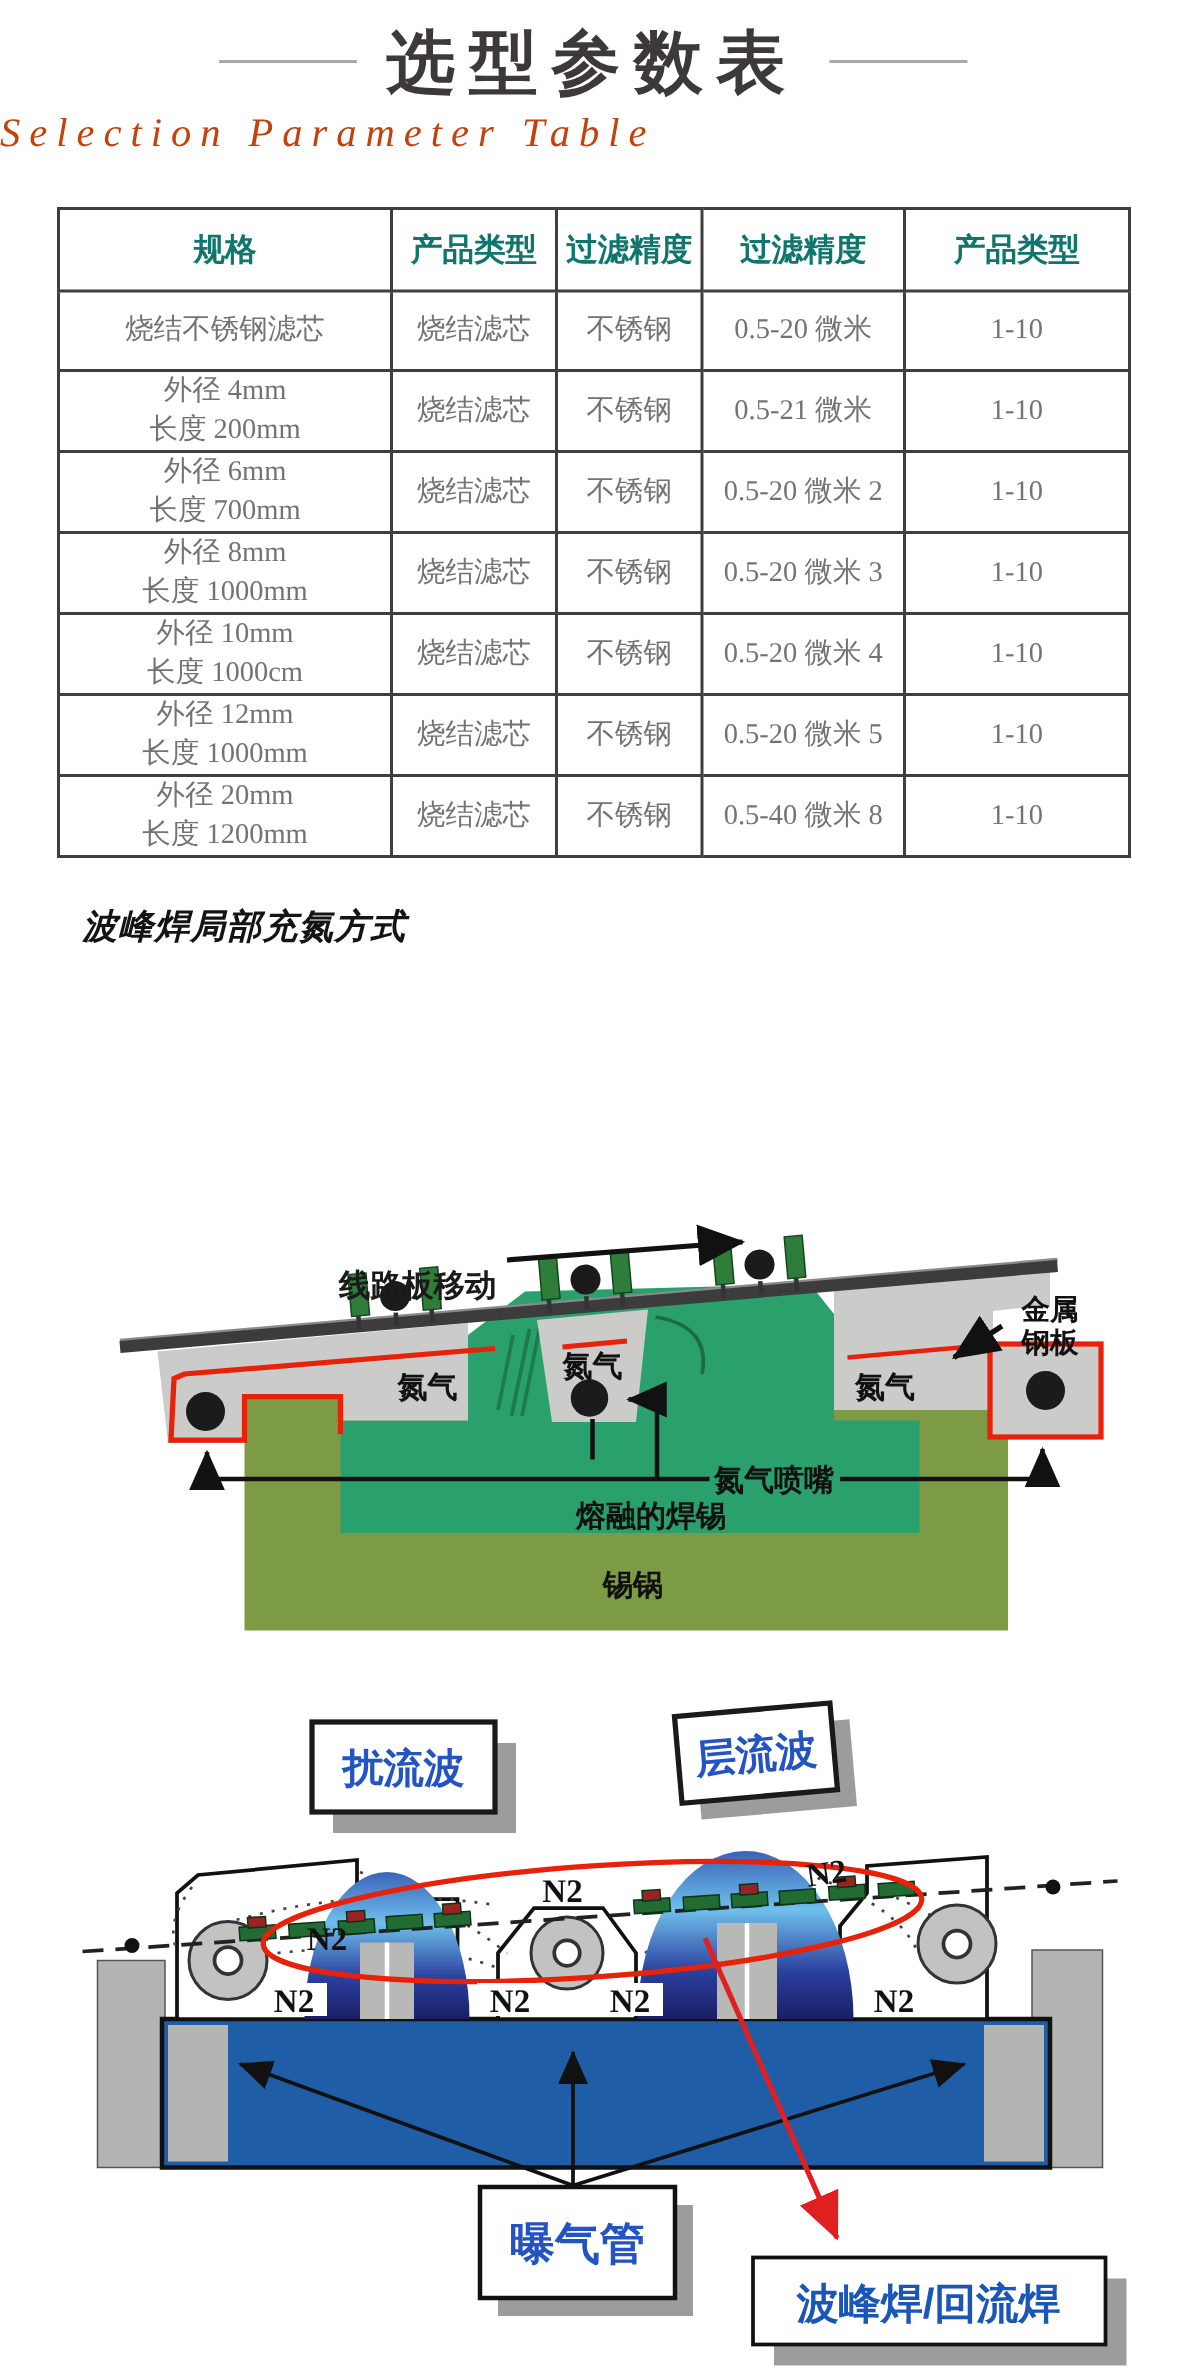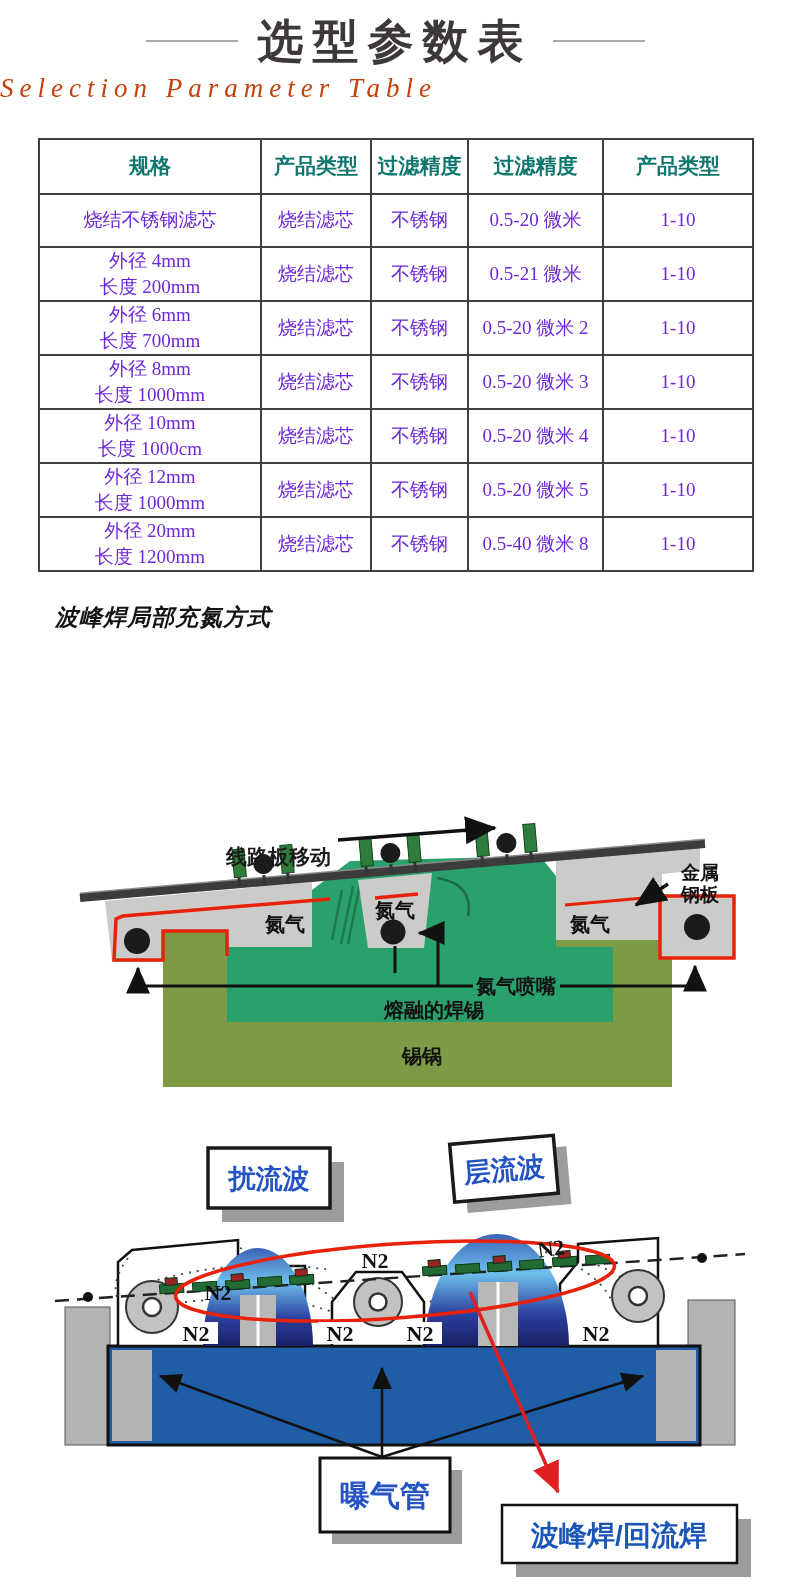--- a/index.html
+++ b/index.html
@@ -9,21 +9,21 @@
   .title-row{display:flex;align-items:center;justify-content:center;gap:20px;padding-top:16px;}
   .title-line{width:92px;height:2px;background:#aba8a6;}
   .main-title{font-size:46px;font-weight:bold;letter-spacing:9px;color:#3d3938;line-height:1.1;}
   .subtitle{font-family:Liberation Serif, serif;font-style:italic;
             font-size:27px;letter-spacing:6px;color:#c2410c;margin-top:6px;}
   
   table.param{border-collapse:collapse;margin:34px 0 0 38px;width:714px;table-layout:fixed;}
   table.param th,table.param td{border:2px solid #3f3f3f;text-align:center;vertical-align:middle;padding:0;}
   table.param th{height:53px;font-size:21px;font-weight:bold;color:#0f766e;
                  font-family:"Liberation Sans","DejaVu Sans",sans-serif;}
-  table.param td{height:50px;font-size:19px;color:#6d28d9;
+  table.param td{height:50px;font-size:19px;color:#737373;
                  font-family:"Liberation Serif","DejaVu Serif",serif;line-height:26px;}
   table.param tbody tr{height:54px;}
   table.param tbody tr.single{height:53px;}
   
   .section-heading{margin:30px 0 0 55px;font-size:23px;font-weight:bold;color:#141414;letter-spacing:1px;font-style:italic;}
   
   .diag{position:absolute;left:0;}
   #diag1{top:770px;}
   #diag2{top:1130px;}
   svg text{font-family:"Liberation Sans","DejaVu Sans",sans-serif;}

